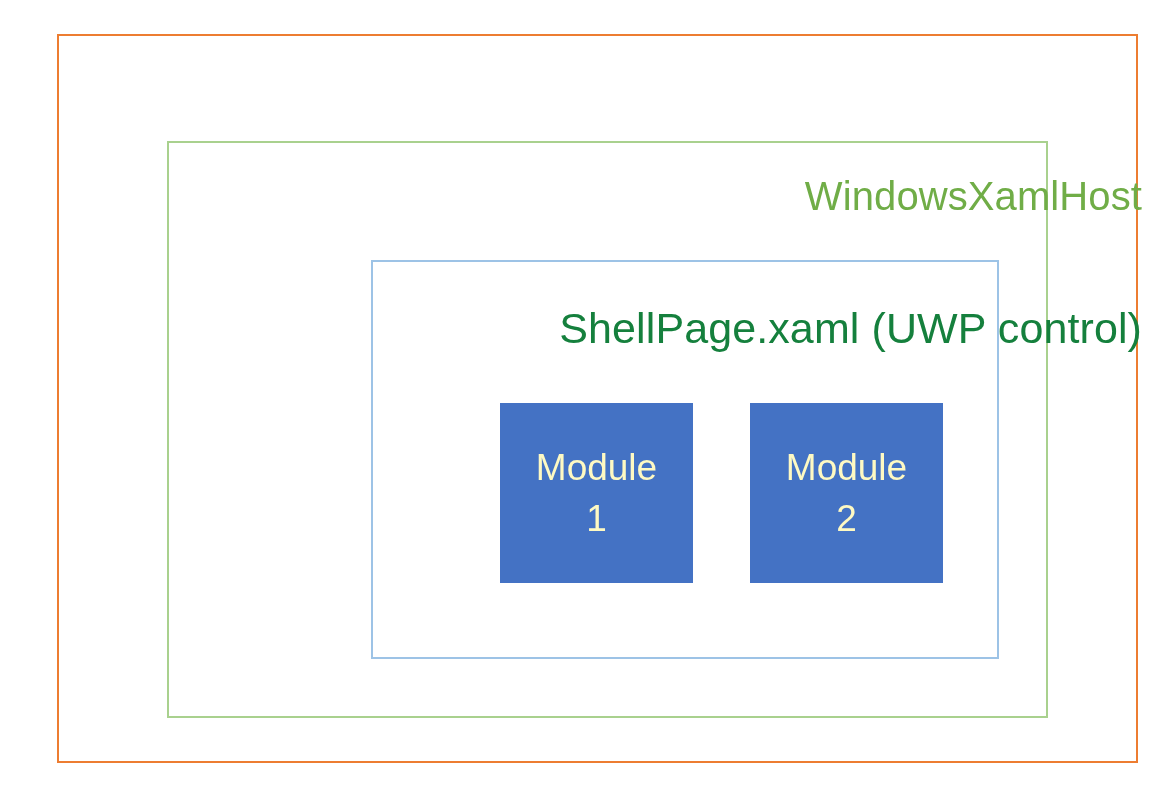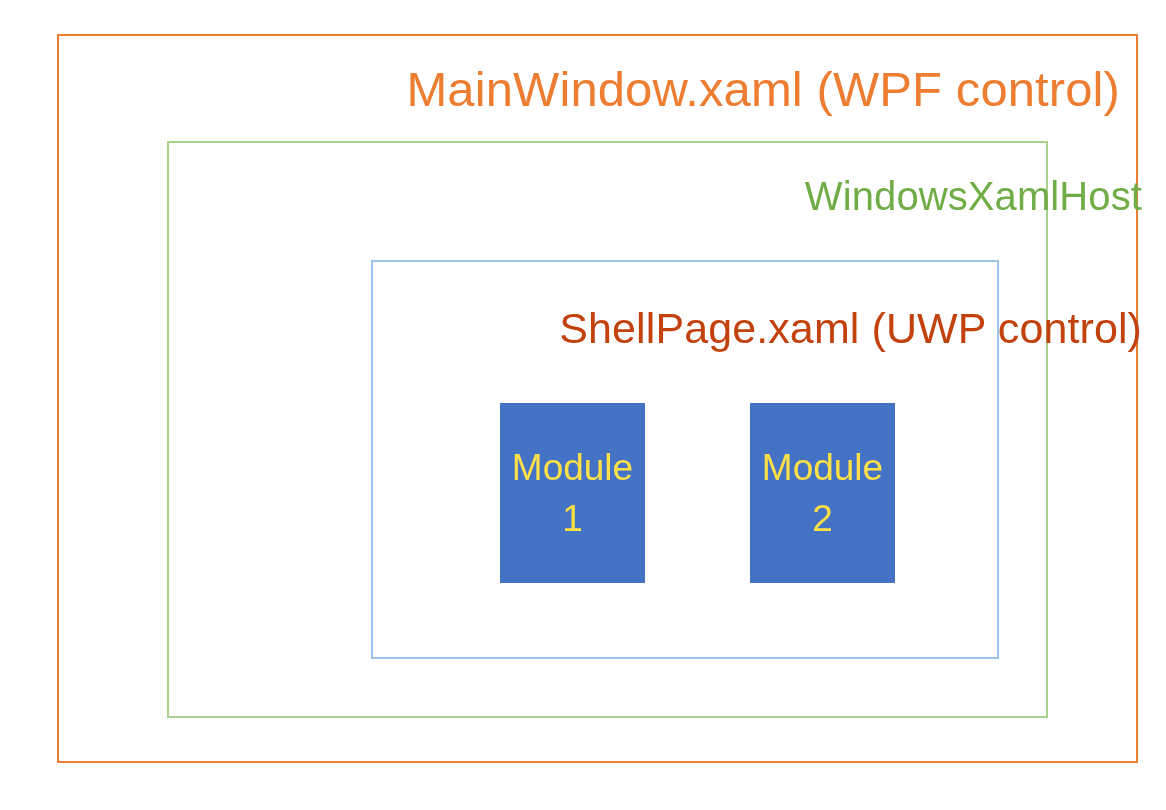--- a/index.html
+++ b/index.html
@@ -87,30 +87,30 @@
     color: #70AD47;
     margin-left: 28px;
   }
   .title-shellpage {
     left: 0;
     right: 24px;
     top: 302px;
     text-align: right;
     font-size: 43px;
     line-height: 52px;
-    color: #c2410c;
+    color: #15803d;
   }
 
   
   .module {
     position: absolute;
-    width: 145px;
+    width: 193px;
     height: 180px;
     background: #4472C4;
-    color: #fde047;
+    color: #fef9c3;
     display: flex;
     flex-direction: column;
     align-items: center;
     justify-content: center;
     font-size: 37px;
     line-height: 51px;
     text-align: center;
   }
   .module-1 { left: 500px; top: 403px; }
   .module-2 { left: 750px; top: 403px; }
@@ -119,21 +119,20 @@
   .module-index {
     display: block;
   }
 </style>
 </head>
 <body>
 
 <div class="canvas">
 
   <div class="box-wpf"></div>
-  <div class="title title-wpf">MainWindow.xaml (WPF control)</div>
 
   <div class="box-xamlhost"></div>
   <div class="title title-xamlhost">WindowsXamlHost</div>
 
   <div class="box-shellpage"></div>
   <div class="title title-shellpage">ShellPage.xaml (UWP control)</div>
 
   <div class="module module-1">
     <span class="module-name">Module</span>
     <span class="module-index">1</span>

